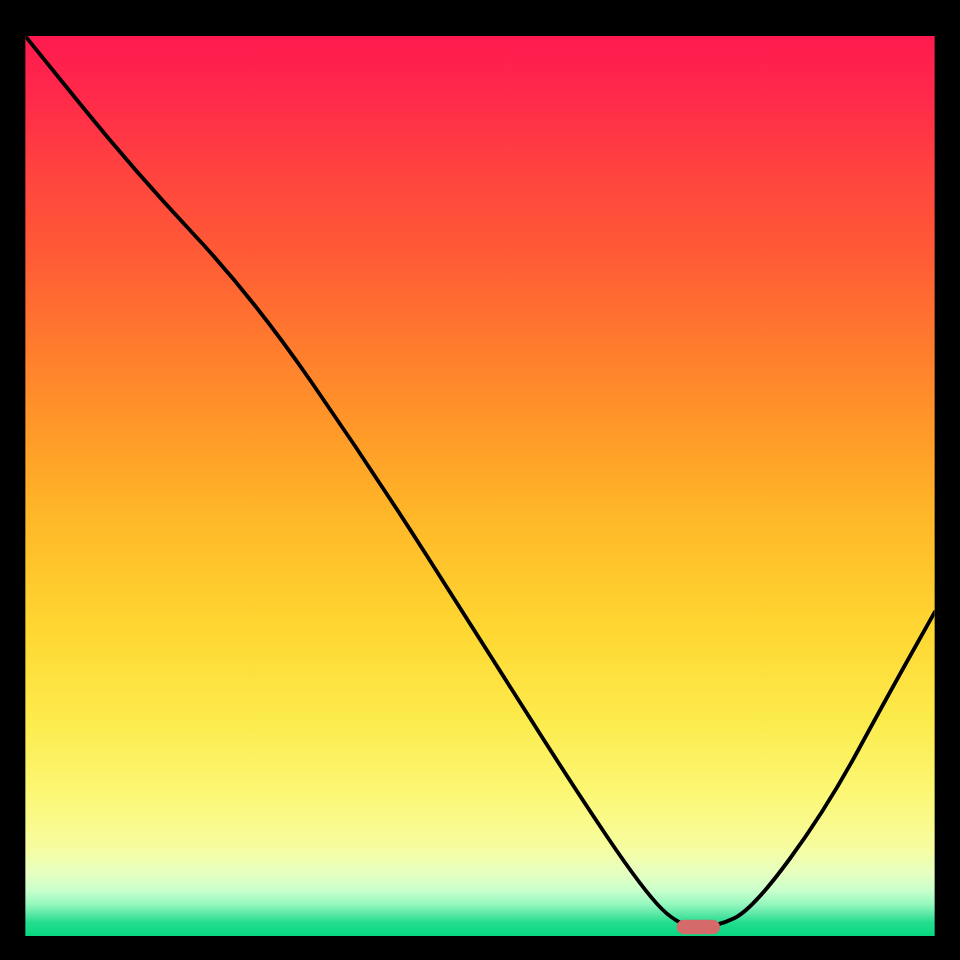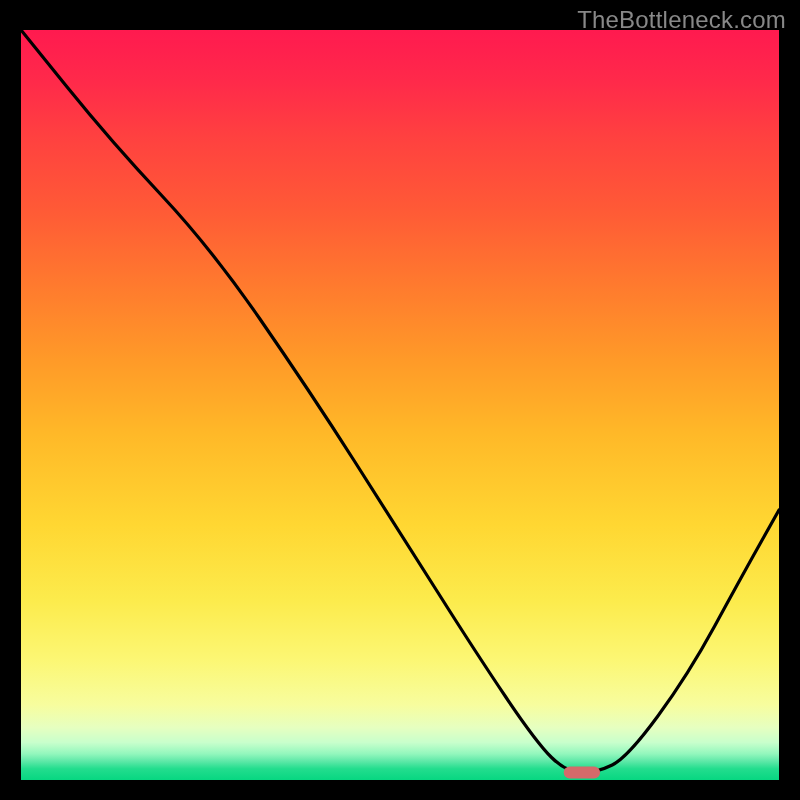--- a/index.html
+++ b/index.html
@@ -64,21 +64,20 @@
     inset: 0;
     width: 100%;
     height: 100%;
   }
 </style>
 </head>
 <body>
 
 <div class="frame">
 
-  <div class="watermark">TheBottleneck.com</div>
 
   <div class="plot-area">
     <div class="gradient"></div>
 
     <svg class="curve" viewBox="0 0 758 750" preserveAspectRatio="none">
       <g>
         <path fill="none" stroke="#000" stroke-width="3.2" stroke-linejoin="round" stroke-linecap="round" d="M 0 0 Q 0 0 45.48 56.25 Q 90.96 112.5 140.23 165 Q 189.5 217.5 238.77 288.75 Q 288.04 360 333.52 431.25 Q 379 502.5 416.9 562.5 Q 454.8 622.5 485.12 667.5 Q 515.44 712.5 530.6 727.5 Q 545.76 742.5 560.9200000000001 742.5 Q 576.08 742.5 591.24 735 Q 606.4 727.5 636.72 686.25 Q 667.04 645 693.5699999999999 596.25 Q 720.1 547.5 739.05 513.75 T 758 480"></path>
         <rect rx="6" ry="6" fill="#d46a6a" x="542.728" y="736.5" width="36.384" height="12"></rect>
       </g>
     </svg>

